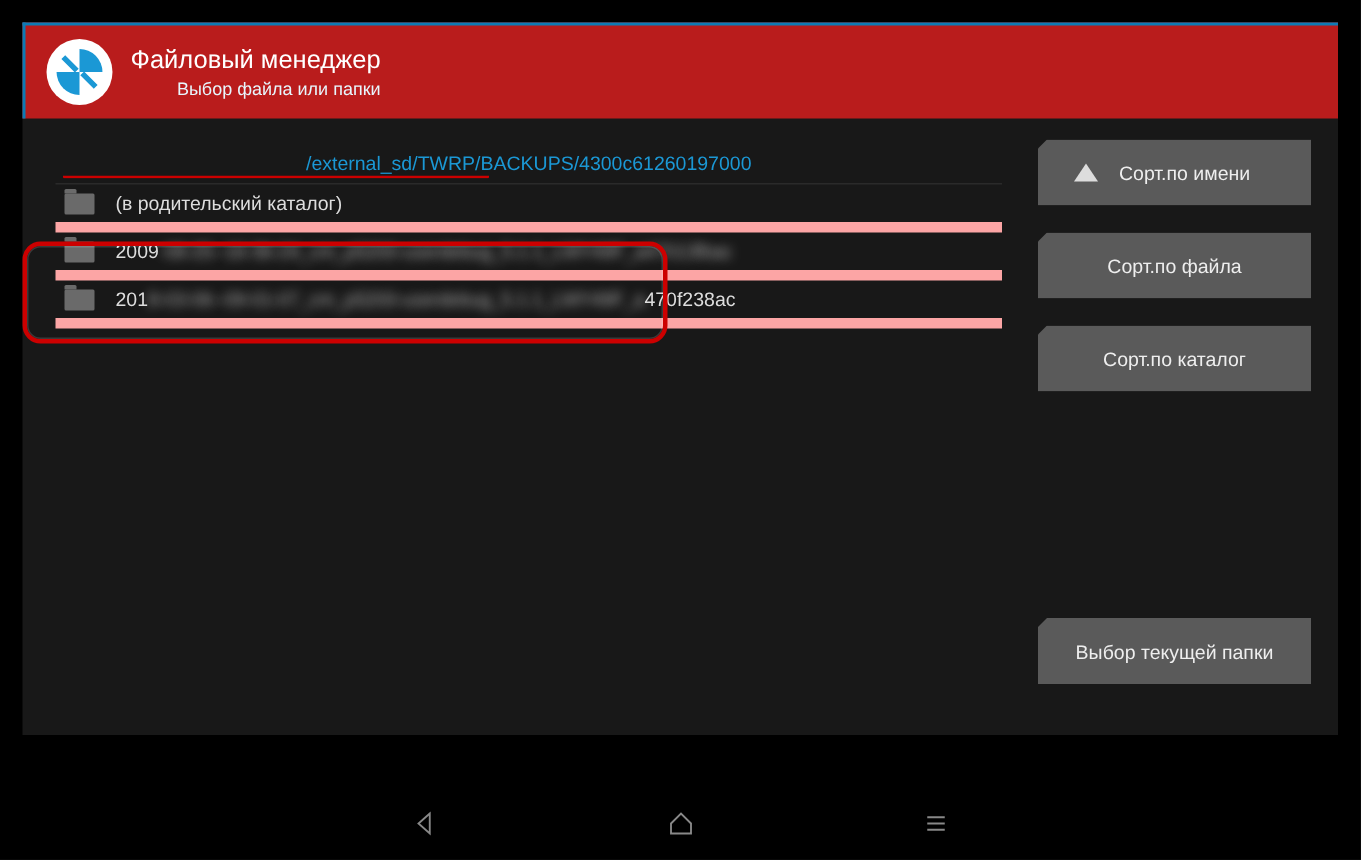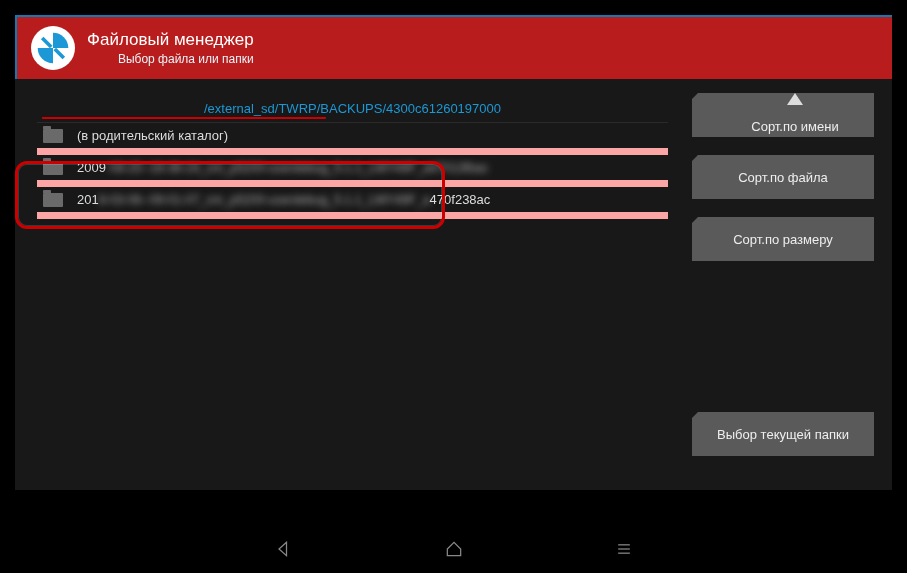--- a/index.html
+++ b/index.html
@@ -132,21 +132,20 @@
     background: #5a5a5a;
     color: #eee;
     font-size: 13px;
     height: 44px;
     display: flex;
     align-items: center;
     justify-content: center;
     clip-path: polygon(6px 0, 100% 0, 100% 100%, 0 100%, 0 6px);
     position: relative;
     cursor: pointer;
-    flex-direction: column;
   }
   .btn.sort-name { justify-content: flex-start; padding-left: 24px; gap: 14px; }
   .tri {
     width: 0; height: 0;
     border-left: 8px solid transparent;
     border-right: 8px solid transparent;
     border-bottom: 12px solid #ddd;
   }
   .btn.select {
     margin-top: auto;
@@ -214,21 +213,21 @@
 
       <div class="right">
         <div class="btn sort-name">
           <div class="tri"></div>
           <span>Сорт.по имени</span>
         </div>
         <div class="btn">
           <span>Сорт.по файла</span>
         </div>
         <div class="btn">
-          <span>Сорт.по размеру</span>
+          <span>Сорт.по каталог</span>
         </div>
         <div class="btn select">
           <span>Выбор текущей папки</span>
         </div>
       </div>
     </div>
   </div>
 </div>
 
 <div class="navbar">

